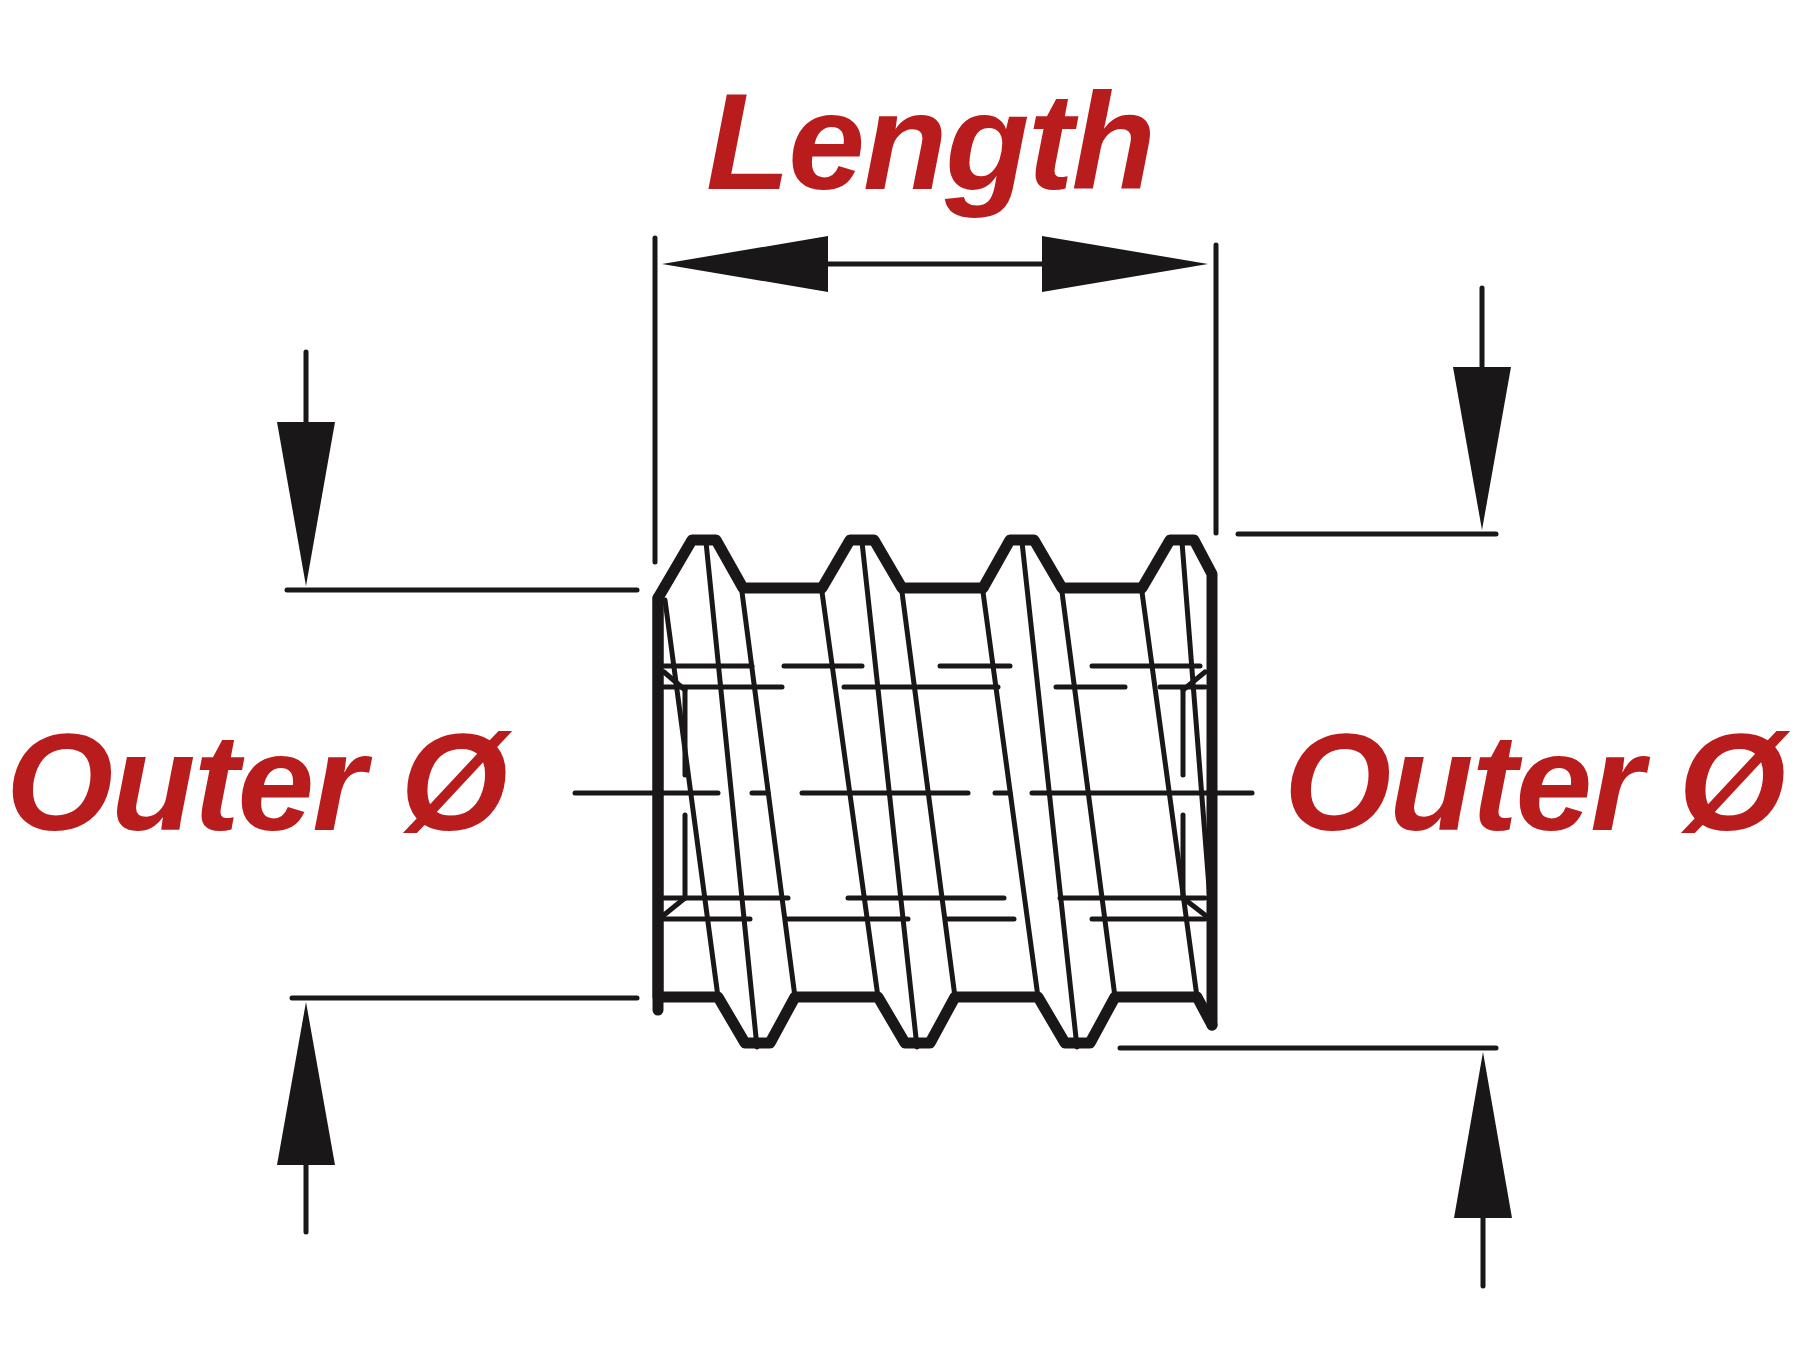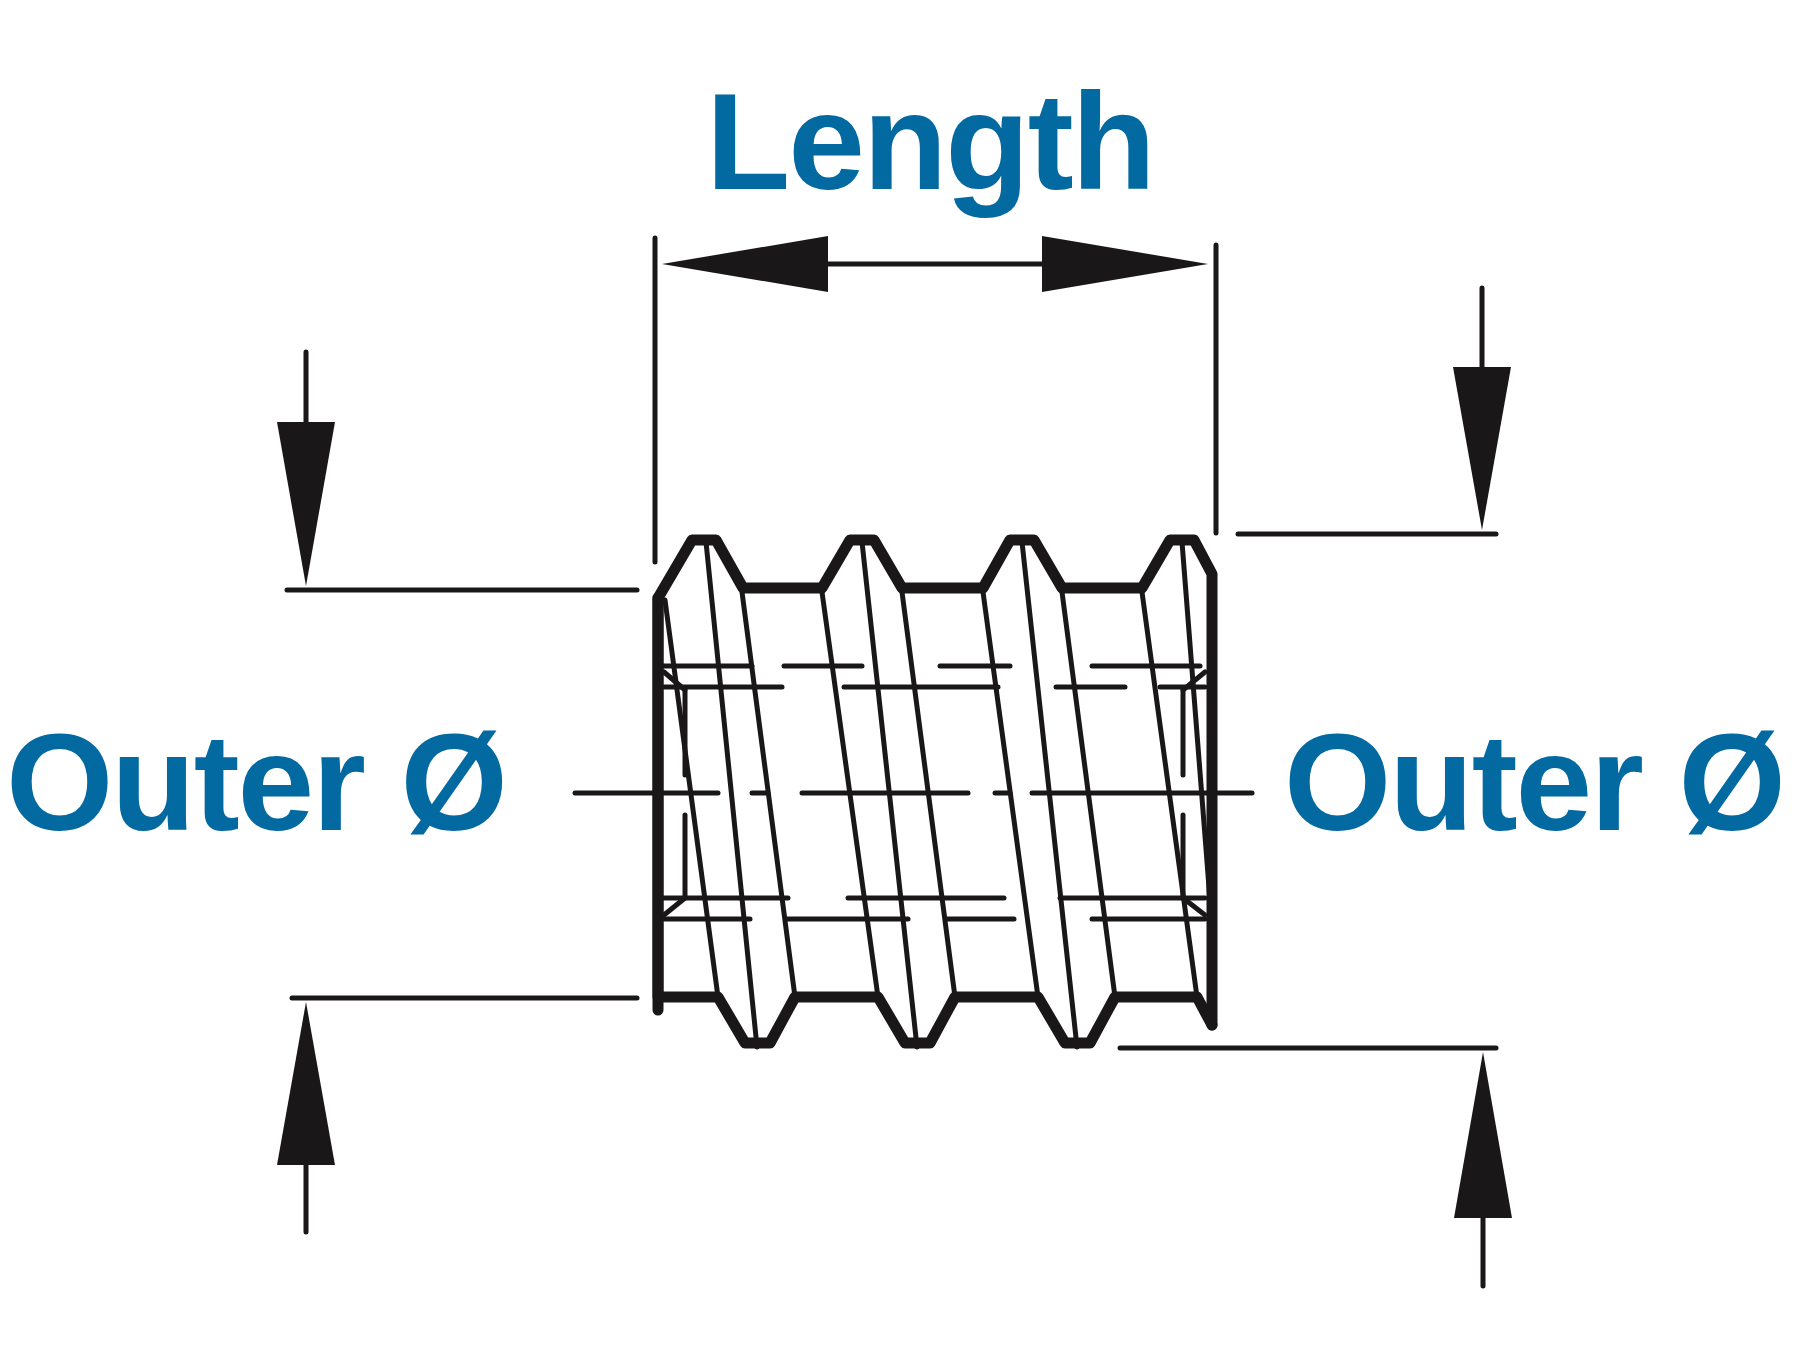--- a/index.html
+++ b/index.html
@@ -2,25 +2,26 @@
 <html><head>
 <meta charset="utf-8">
 <style>
   html, body { margin: 0; padding: 0; background: #ffffff; }
   body { width: 1800px; height: 1350px; overflow: hidden; position: relative; }
   #drawing { position: absolute; left: 0; top: 0; width: 1800px; height: 1350px; }
   .label {
     position: absolute;
     font-family: "Liberation Sans", sans-serif;
     font-weight: bold;
-    color: #0369a1;
+    color: #b91c1c;
     font-size: 138px;
     line-height: 1;
     white-space: nowrap;
     letter-spacing: -2px;
+    font-style: italic;
   }
   #label-length { left: 706px; top: 72px; }
   #label-minor { left: 6px; top: 713px; }
   #label-outer { left: 1284px; top: 713px; }
   .thick { stroke: #1a1718; stroke-width: 11; fill: none; stroke-linejoin: round; stroke-linecap: round; }
   .thin { stroke: #1a1718; stroke-width: 5; fill: none; stroke-linecap: round; }
   .fillarrow { fill: #1a1718; stroke: none; }
 </style>
 </head>
 <body>

